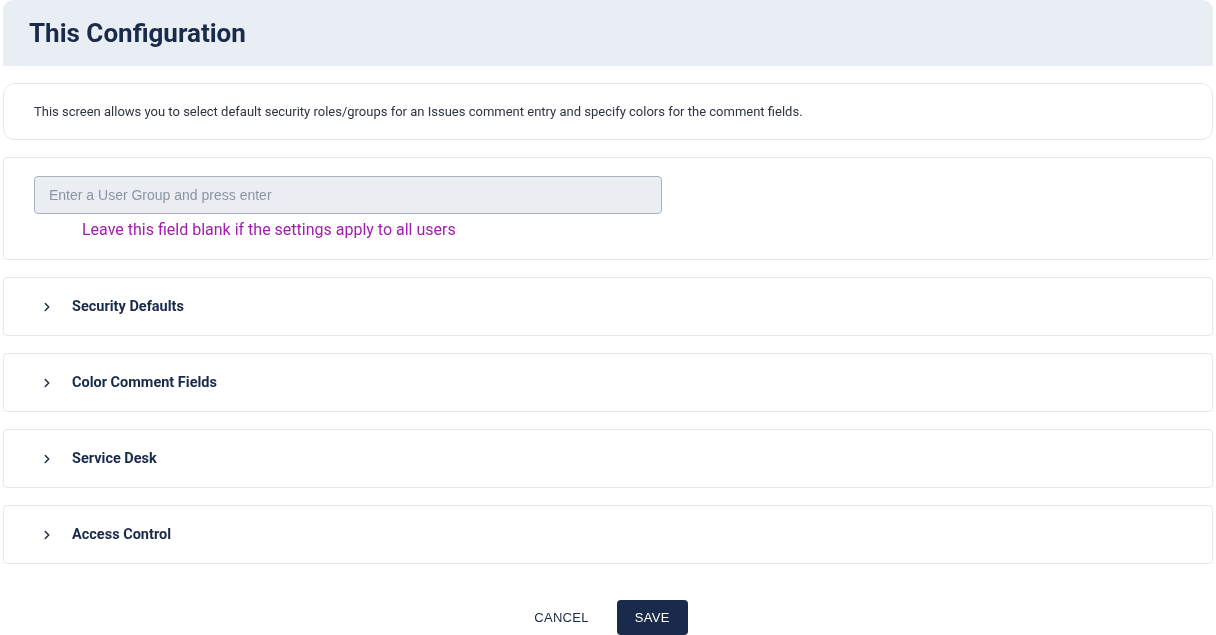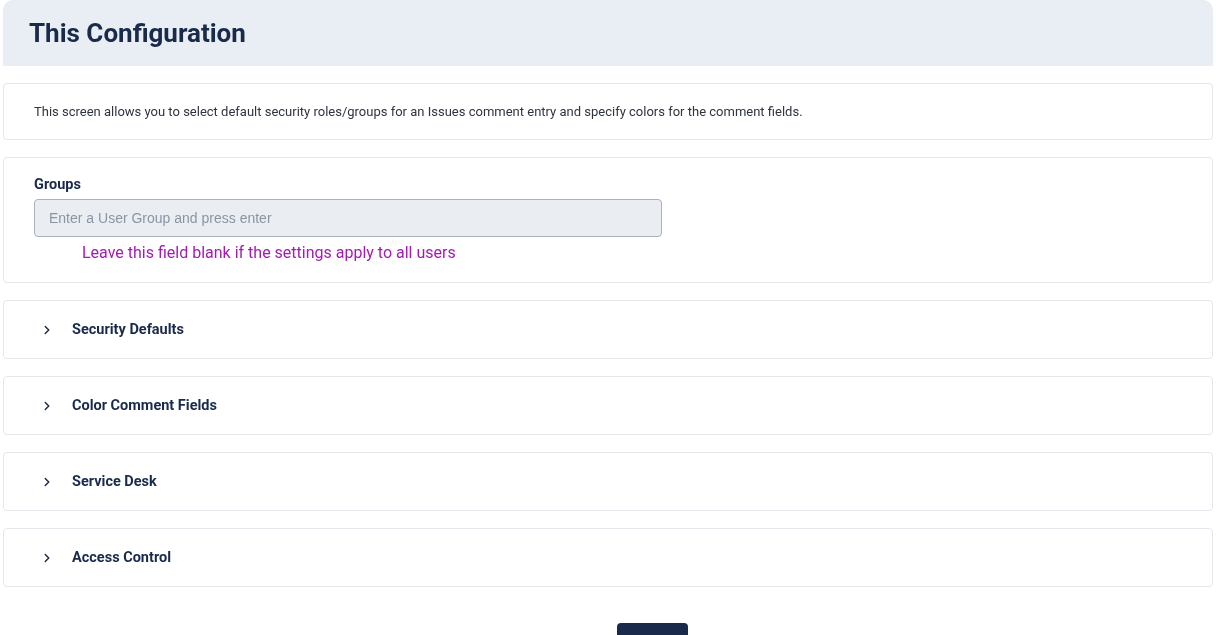--- a/index.html
+++ b/index.html
@@ -22,21 +22,21 @@
       margin: 0 3px;
     }
     .header-title {
       font-size: 26px;
       font-weight: 700;
       color: #1a2a4a;
     }
     .description-card {
       margin: 17px 3px 0 3px;
       border: 1px solid #e4e7eb;
-      border-radius: 4px;
+      border-radius: 12px;
       padding: 20px 30px;
     }
     .description-text {
       font-size: 13px;
       color: #2e3440;
     }
     .groups-card {
       margin: 17px 3px 0 3px;
       border: 1px solid #e4e7eb;
       border-radius: 4px;
@@ -124,21 +124,20 @@
 
 <div class="header">
   <h1 class="header-title">This Configuration</h1>
 </div>
 
 <div class="description-card">
   <p class="description-text">This screen allows you to select default security roles/groups for an Issues comment entry and specify colors for the comment fields.</p>
 </div>
 
 <div class="groups-card">
-  <div class="groups-label">Groups</div>
   <input type="text" class="groups-input" placeholder="Enter a User Group and press enter" style="">
   <div class="groups-helper">Leave this field blank if the settings apply to all users</div>
 </div>
 
 <div class="accordion-card">
   <span class="chevron">
     <svg width="14" height="14" viewBox="0 0 24 24" fill="none" stroke="#1a2a4a" stroke-width="2.5" stroke-linecap="round" stroke-linejoin="round">
         <polyline points="9 18 15 12 9 6"></polyline>
       </svg>
   </span>

